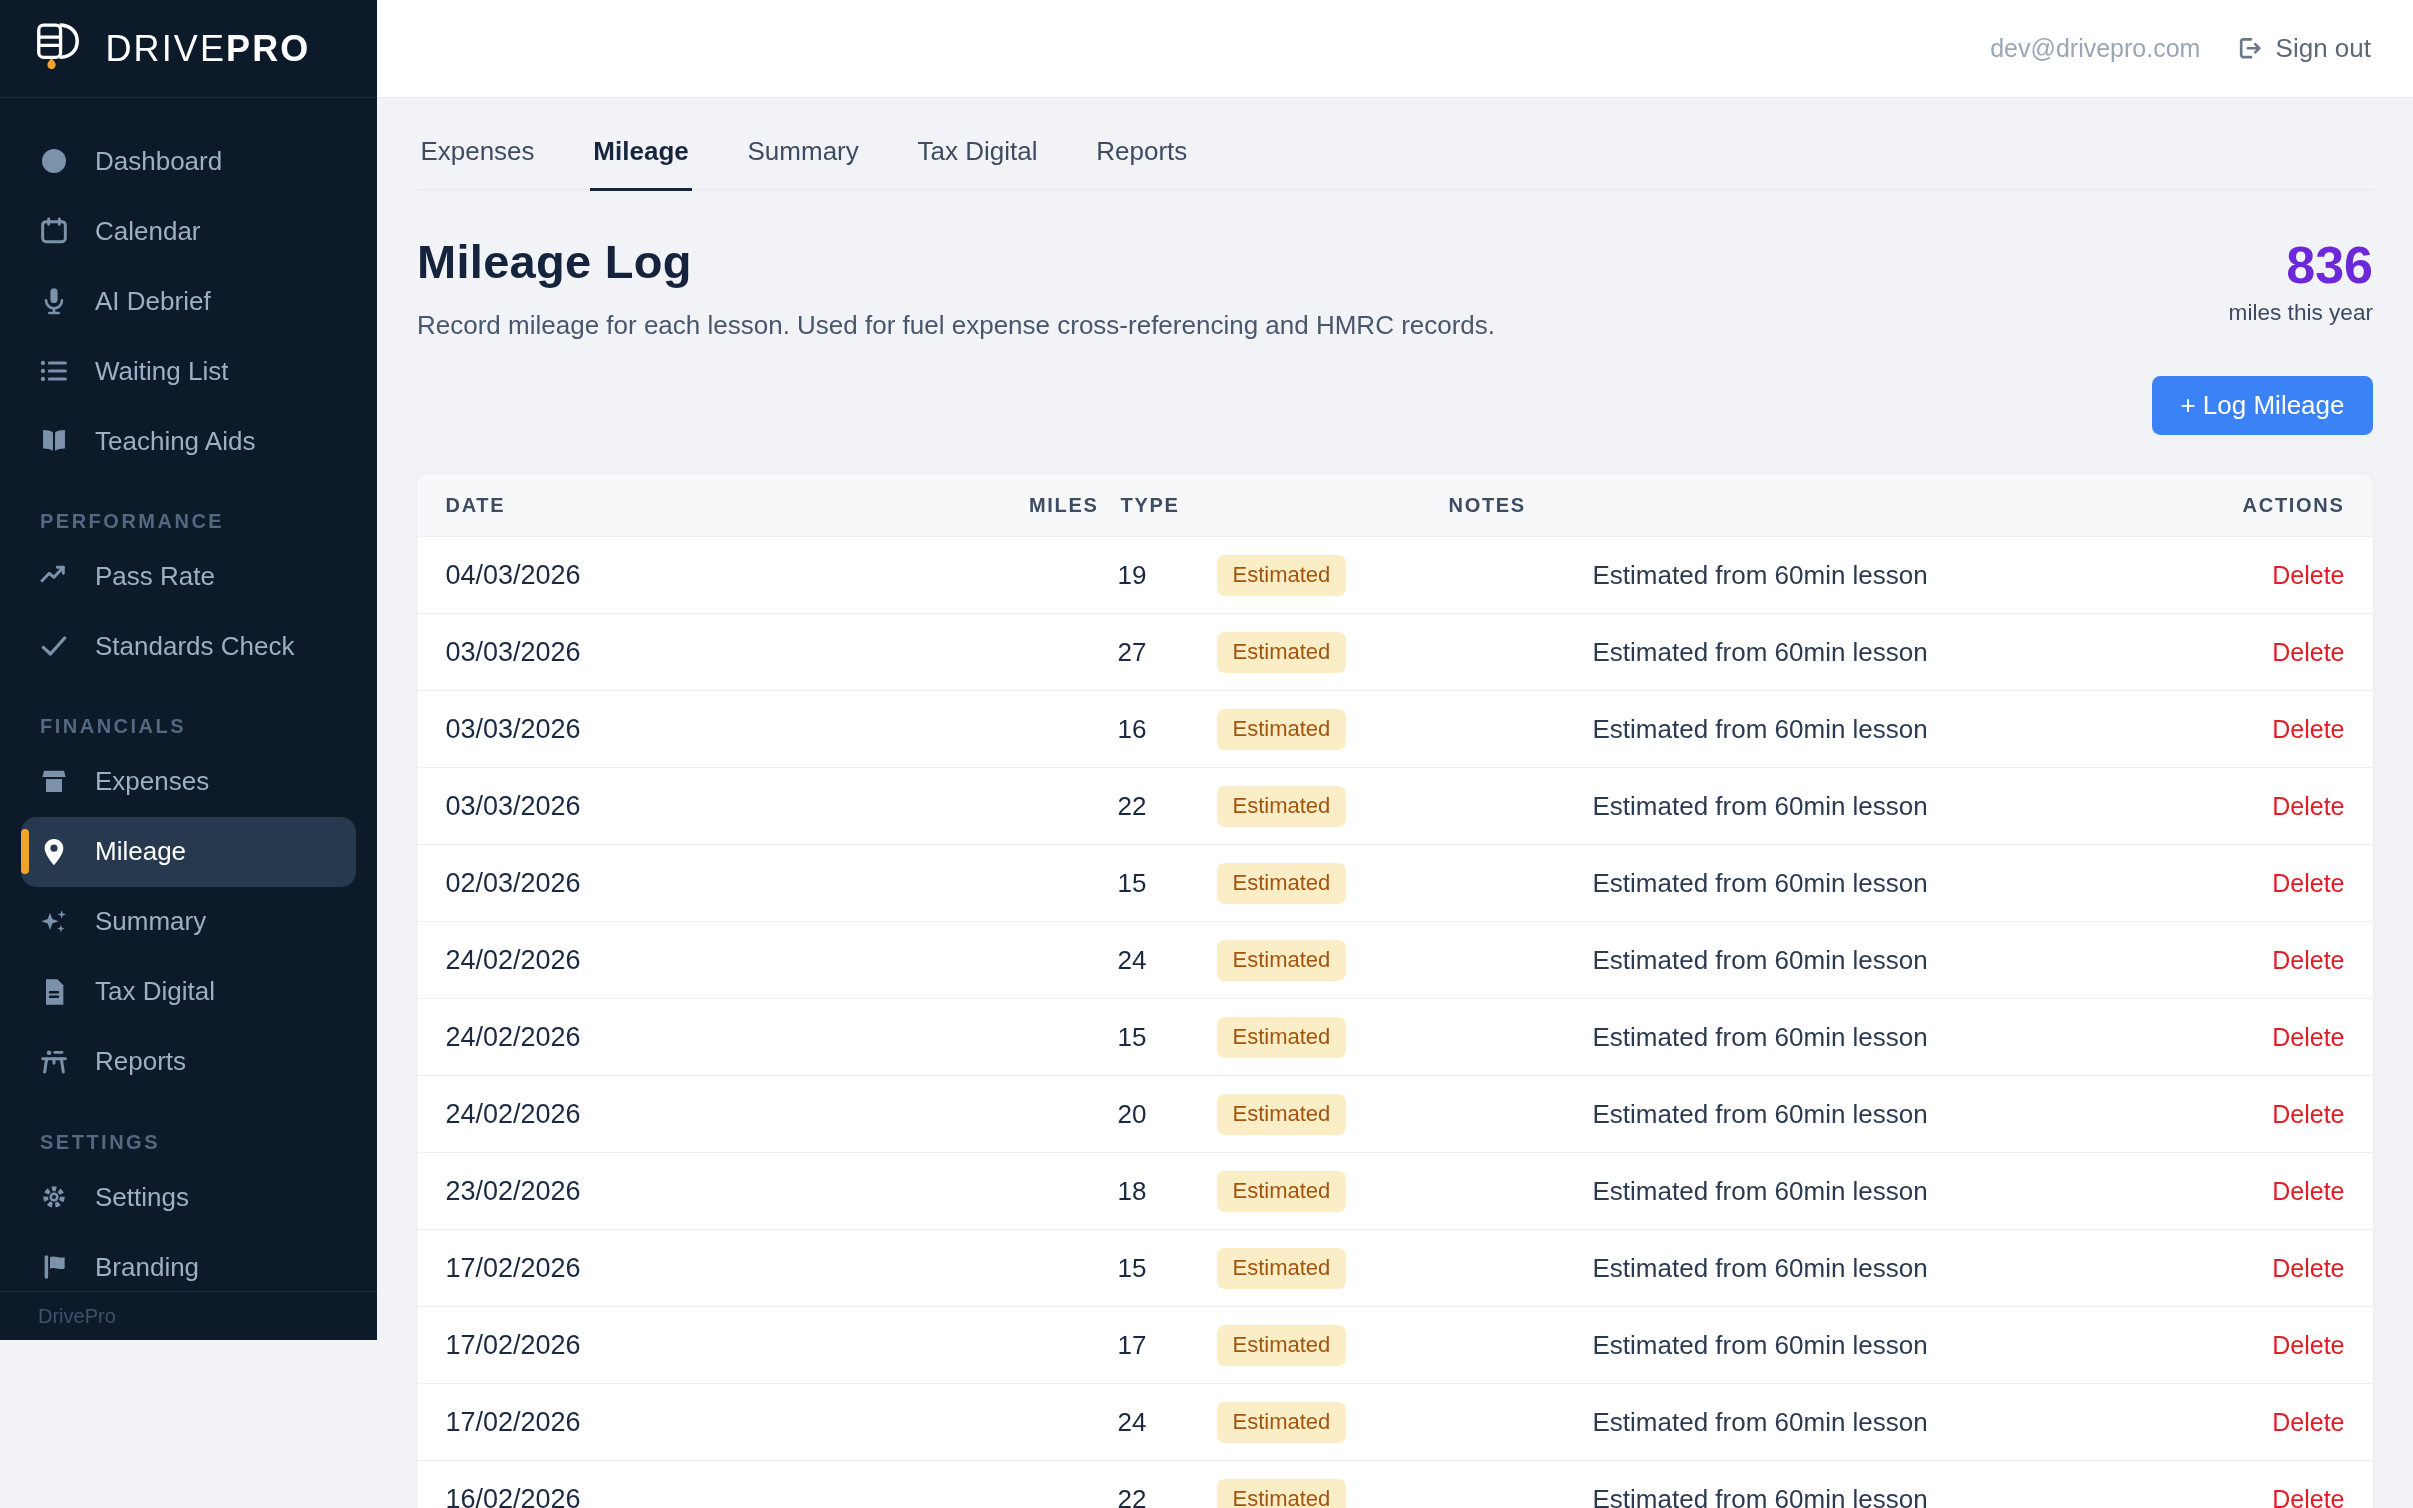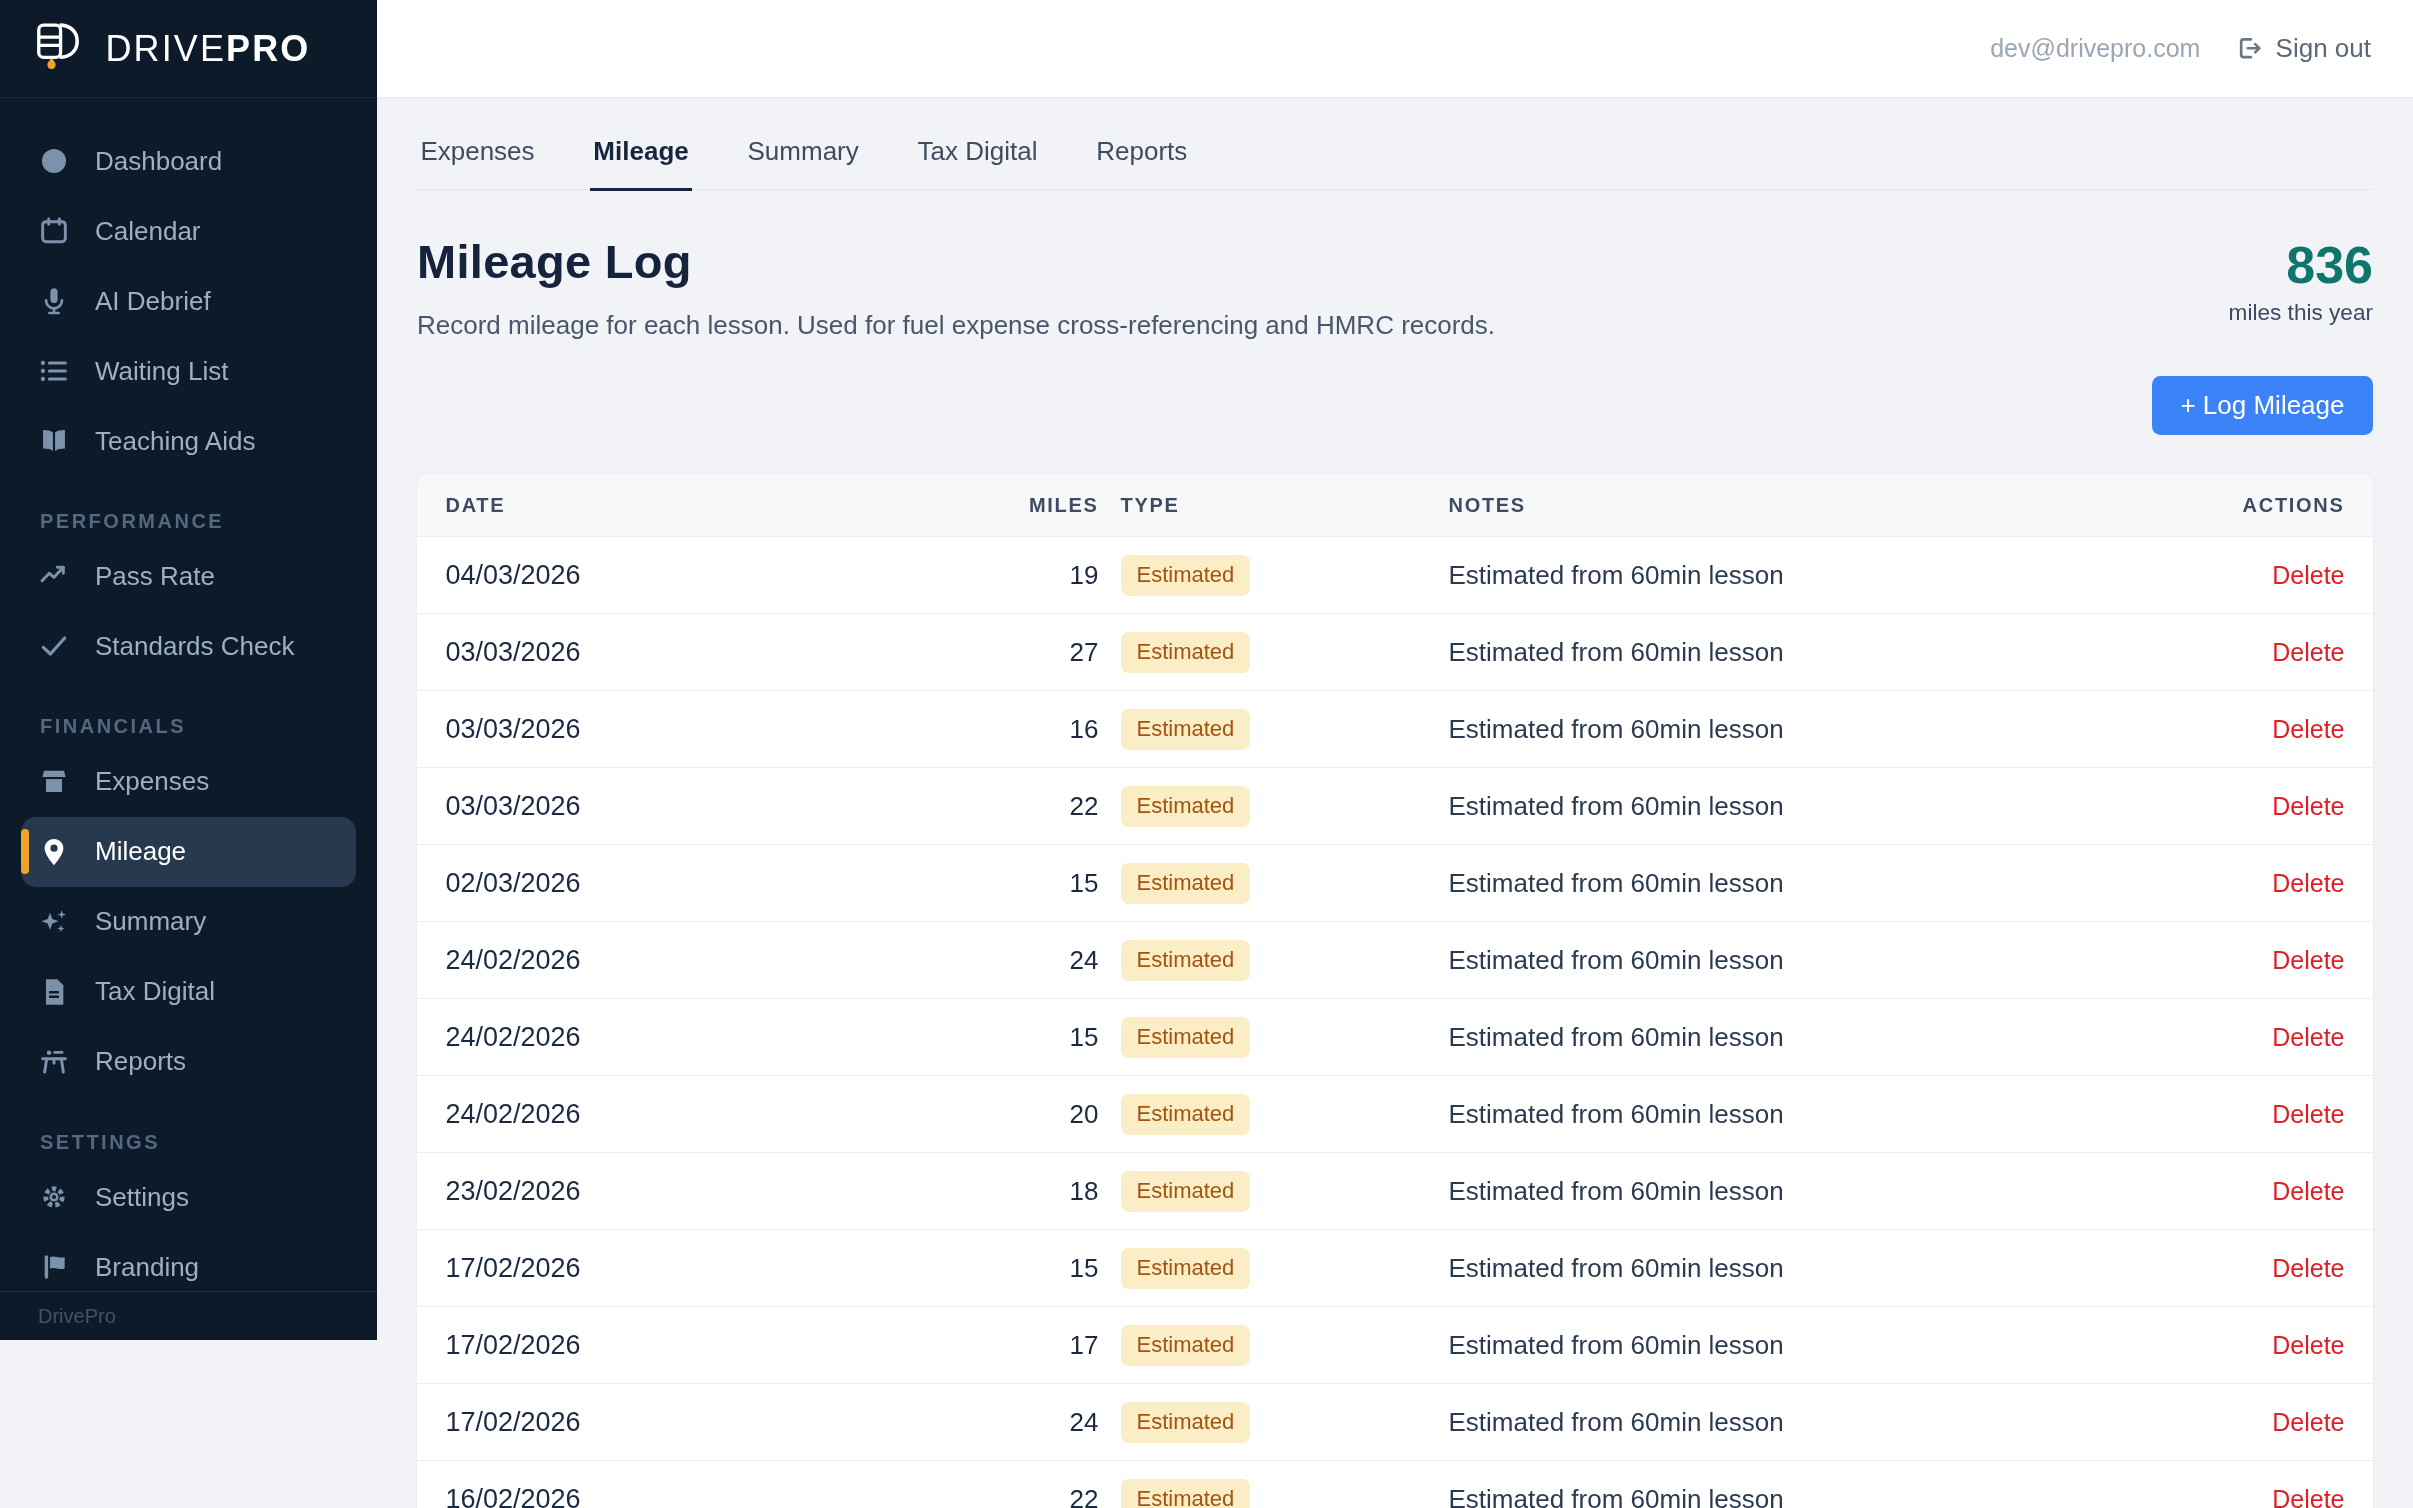--- a/index.html
+++ b/index.html
@@ -39,32 +39,32 @@
   .tabs { display: flex; gap: 52px; margin-top: 25px; border-bottom: 1.7px solid #e3e6eb; }
   .tab { position: relative; padding: 13.4px 3.4px 22px; font-size: 26px; font-weight: 500; color: #3e4c61; cursor: pointer; }
   .tab.active { color: #16263f; font-weight: 700; }
   .tab.active::after { content: ""; position: absolute; left: 0; right: 0; bottom: -1.7px; height: 3.4px; background: #16263f; }
 
   .page-head { display: flex; justify-content: space-between; align-items: flex-start; margin-top: 44px; }
   h1.page-title { font-size: 47px; font-weight: 700; color: #15233c; letter-spacing: 0.3px; }
   .page-desc { margin-top: 21px; font-size: 26px; color: #49576c; }
   .head-right { display: flex; align-items: center; gap: 32px; padding-top: 5px; }
   .stat { text-align: right; }
-  .stat-value { font-size: 52px; line-height: 1; font-weight: 700; color: #0f766e; }
+  .stat-value { font-size: 52px; line-height: 1; font-weight: 700; color: #6d28d9; }
   .stat-label { margin-top: 8.4px; font-size: 22.6px; color: #3c4b61; }
   .select { width: 270px; height: 54px; background: #ffffff; border: 1.7px solid #e0e4ea; border-radius: 10px; display: flex; align-items: center; justify-content: center; gap: 15px; font-size: 26px; color: #1b2940; cursor: pointer; font-family: inherit; }
   .select .chev { width: 23.5px; height: 23.5px; color: #1b2940; }
 
   .actions-row { display: flex; justify-content: flex-end; margin-top: 35px; }
   .btn-primary { height: 59px; padding: 0 28.5px; background: #3b82f6; color: #ffffff; border: none; border-radius: 8.4px; font-size: 26px; font-weight: 500; font-family: inherit; cursor: pointer; }
 
   .table { margin-top: 39px; border-radius: 10px 10px 0 0; overflow: hidden; box-shadow: 0 0.8px 2.5px rgba(16,24,40,.07); }
   .trow { display: grid; grid-template-columns: 578px 75px 340px 1fr 142px; align-items: center; padding: 0 28.5px; background: #ffffff; }
   .trow.thead { height: 62px; background: #f7f8fa; font-size: 20px; font-weight: 700; letter-spacing: 1.7px; color: #3e4c61; }
-  .trow.tbody-row { height: 77px; border-top: 1.7px solid #eceef1; }
+  .trow.tbody-row { height: 77px; border-top: 1.7px solid #eceef1; gap: 48px; }
   .c-miles { text-align: right; }
   .c-type { padding-left: 22px; }
   .c-notes { padding-left: 10px; }
   .c-actions { text-align: right; }
   .td-date { font-size: 27px; color: #1b2a42; }
   .td-miles { font-size: 26px; color: #1b2a42; }
   .badge { display: inline-block; background: #fbeec6; color: #a4540e; font-size: 22px; padding: 7.5px 16px; border-radius: 7.5px; }
   .td-notes { font-size: 26px; color: #2b3a50; }
   .delete-link { font-size: 25px; color: #e01e26; cursor: pointer; text-decoration: none; }
 </style>

